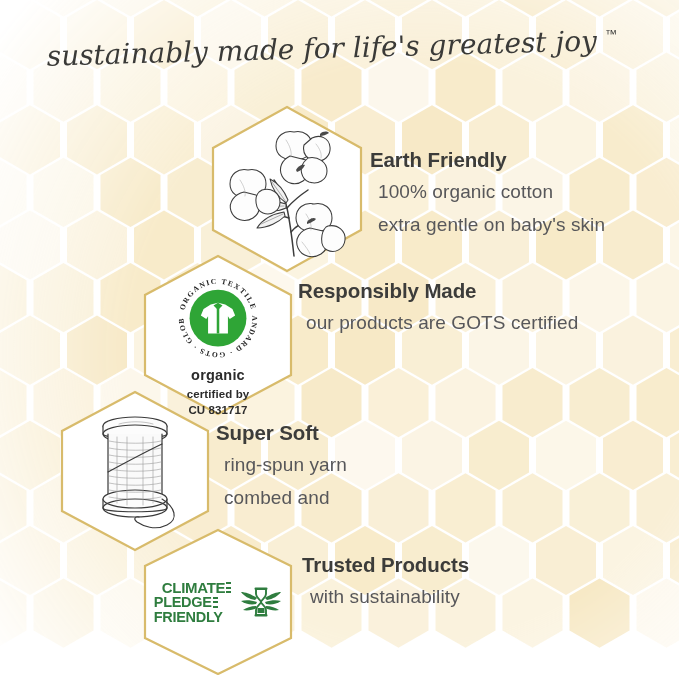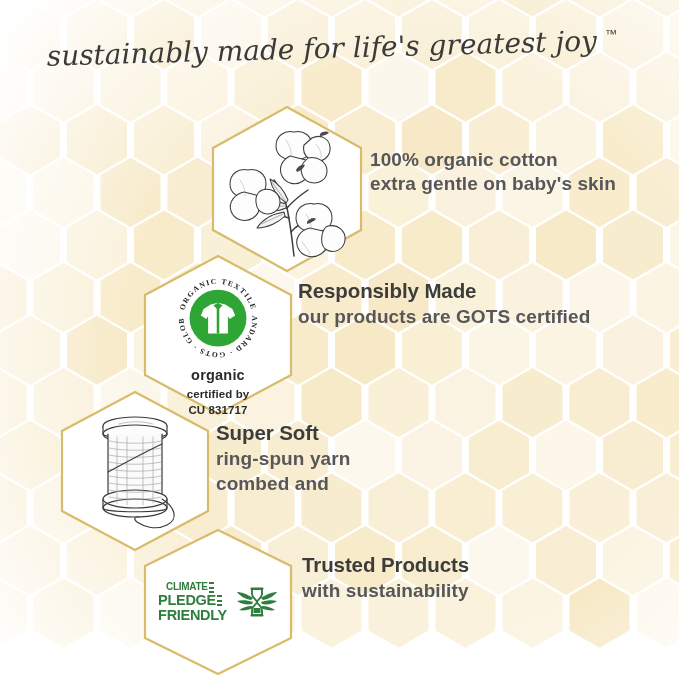--- a/index.html
+++ b/index.html
@@ -68,27 +68,27 @@
     font-weight: bold;
     font-size: 20.5px;
     letter-spacing: -0.1px;
     color: #3c3c3a;
     line-height: 1.18;
     white-space: nowrap;
     margin: 0 0 2px 0;
   }
   .feature-line {
     font-family: "Liberation Sans", sans-serif;
-    font-weight: bold;
+    font-weight: normal;
     font-size: 19px;
     letter-spacing: 0.1px;
     color: #57575a;
     line-height: 1.28;
     white-space: nowrap;
-    margin: 0;
+    margin: 8px;
   }
 
   
   #row-earth        { left: 208px; top: 104px;  width: 471px; height: 170px; }
   #row-earth .feature-text  { left: 162px; top: 44px; }
   #row-responsible  { left: 140px; top: 253px;  width: 539px; height: 164px; }
   #row-responsible .feature-text { left: 158px; top: 26px; }
   #row-soft         { left: 57px;  top: 389px;  width: 622px; height: 164px; }
   #row-soft .feature-text   { left: 159px; top: 32px; }
   #row-trusted      { left: 140px; top: 527px;  width: 539px; height: 150px; }
@@ -357,20 +357,21 @@
 
         <g fill="#4a4a4a" stroke="none">
           <path d="M112,30 C115,27 119,27 121,29 C118,31 115,32 112,32 Z"></path>
           <path d="M88,66 C90,62 94,60 97,61 C95,65 92,67 89,68 Z"></path>
           <path d="M99,118 C102,114 106,113 108,115 C105,118 102,119 99,120 Z"></path>
         </g>
       </g>
     </svg>
 
     <div class="feature-text">
+      <p class="feature-title">Earth Friendly</p>
       <p class="feature-line">100% organic cotton</p>
       <p class="feature-line">extra gentle on baby's skin</p>
     </div>
   </div>
 
   <div class="feature-row" id="row-responsible">
 
     <svg class="hex-frame" width="156" height="164" viewBox="0 0 156 164">
       <polygon points="78,3 151,42 151,122 78,161 5,122 5,42" fill="#ffffff" stroke="#d8bb6b" stroke-width="2.2"></polygon>
     </svg>
@@ -470,21 +471,21 @@
   <div class="feature-row" id="row-trusted">
 
     <svg class="hex-frame" width="156" height="150" viewBox="0 0 156 150">
       <polygon points="78,3 151,39 151,111 78,147 5,111 5,39" fill="#ffffff" stroke="#d8bb6b" stroke-width="2.2"></polygon>
     </svg>
 
     <div class="hex-art" style="width:156px;height:150px;display:flex;align-items:center;justify-content:center;">
       <div class="cpf-wrap">
         <div style="line-height:1.02;">
           <div style="display:flex;align-items:center;">
-            <span style="font-family:'Liberation Sans',sans-serif;font-weight:bold;font-size:10px;color:#2f7d3f;letter-spacing:-0.3px;margin-left:8px;">CLIMATE</span>
+            <span style="font-family:'Liberation Sans',sans-serif;font-weight:bold;font-size:15px;color:#2f7d3f;letter-spacing:-0.3px;margin-left:8px;">CLIMATE</span>
             <span style="display:inline-block;width:5px;height:11px;margin-left:1px;
                          background:repeating-linear-gradient(to bottom,#2f7d3f 0,#2f7d3f 2px,transparent 2px,transparent 4.5px);"></span>
           </div>
           <div style="display:flex;align-items:center;">
             <span style="font-family:'Liberation Sans',sans-serif;font-weight:bold;font-size:14.5px;color:#2f7d3f;letter-spacing:-0.3px;">PLEDGE</span>
             <span style="display:inline-block;width:5px;height:11px;margin-left:1px;
                          background:repeating-linear-gradient(to bottom,#2f7d3f 0,#2f7d3f 2px,transparent 2px,transparent 4.5px);"></span>
           </div>
           <div style="display:flex;align-items:center;">
             <span style="font-family:'Liberation Sans',sans-serif;font-weight:bold;font-size:14.5px;color:#2f7d3f;letter-spacing:-0.3px;">FRIENDLY</span>

